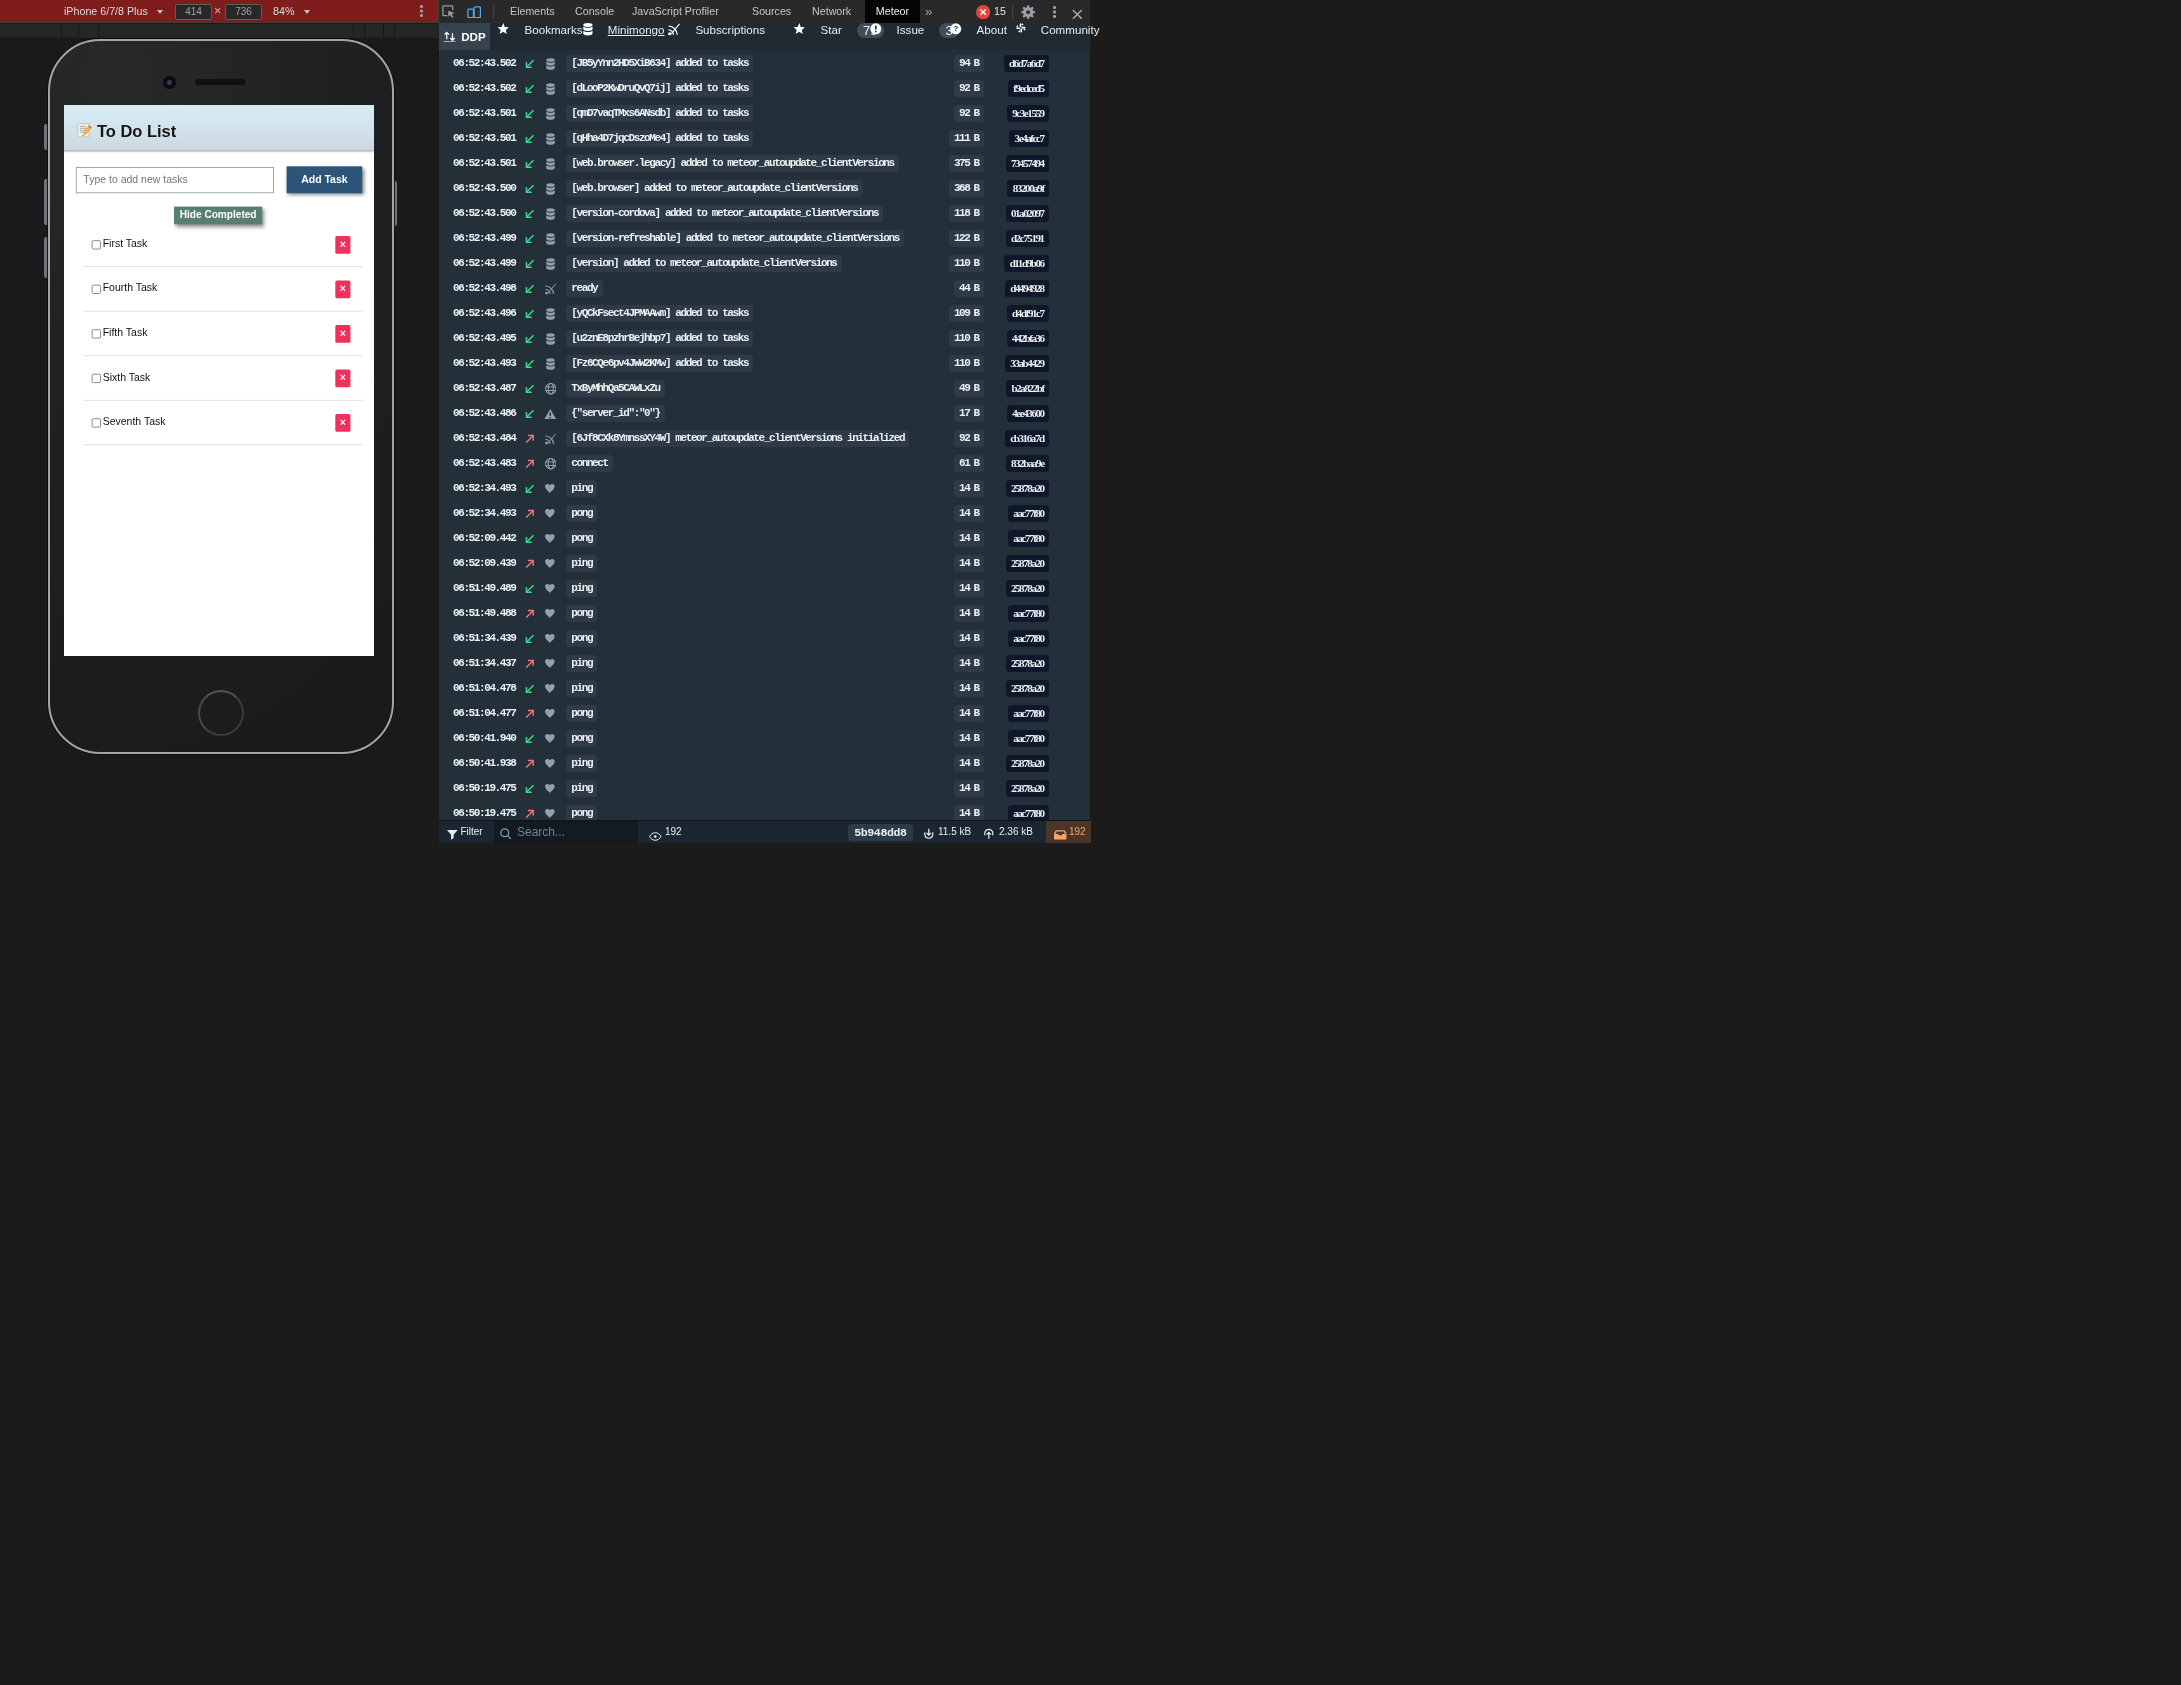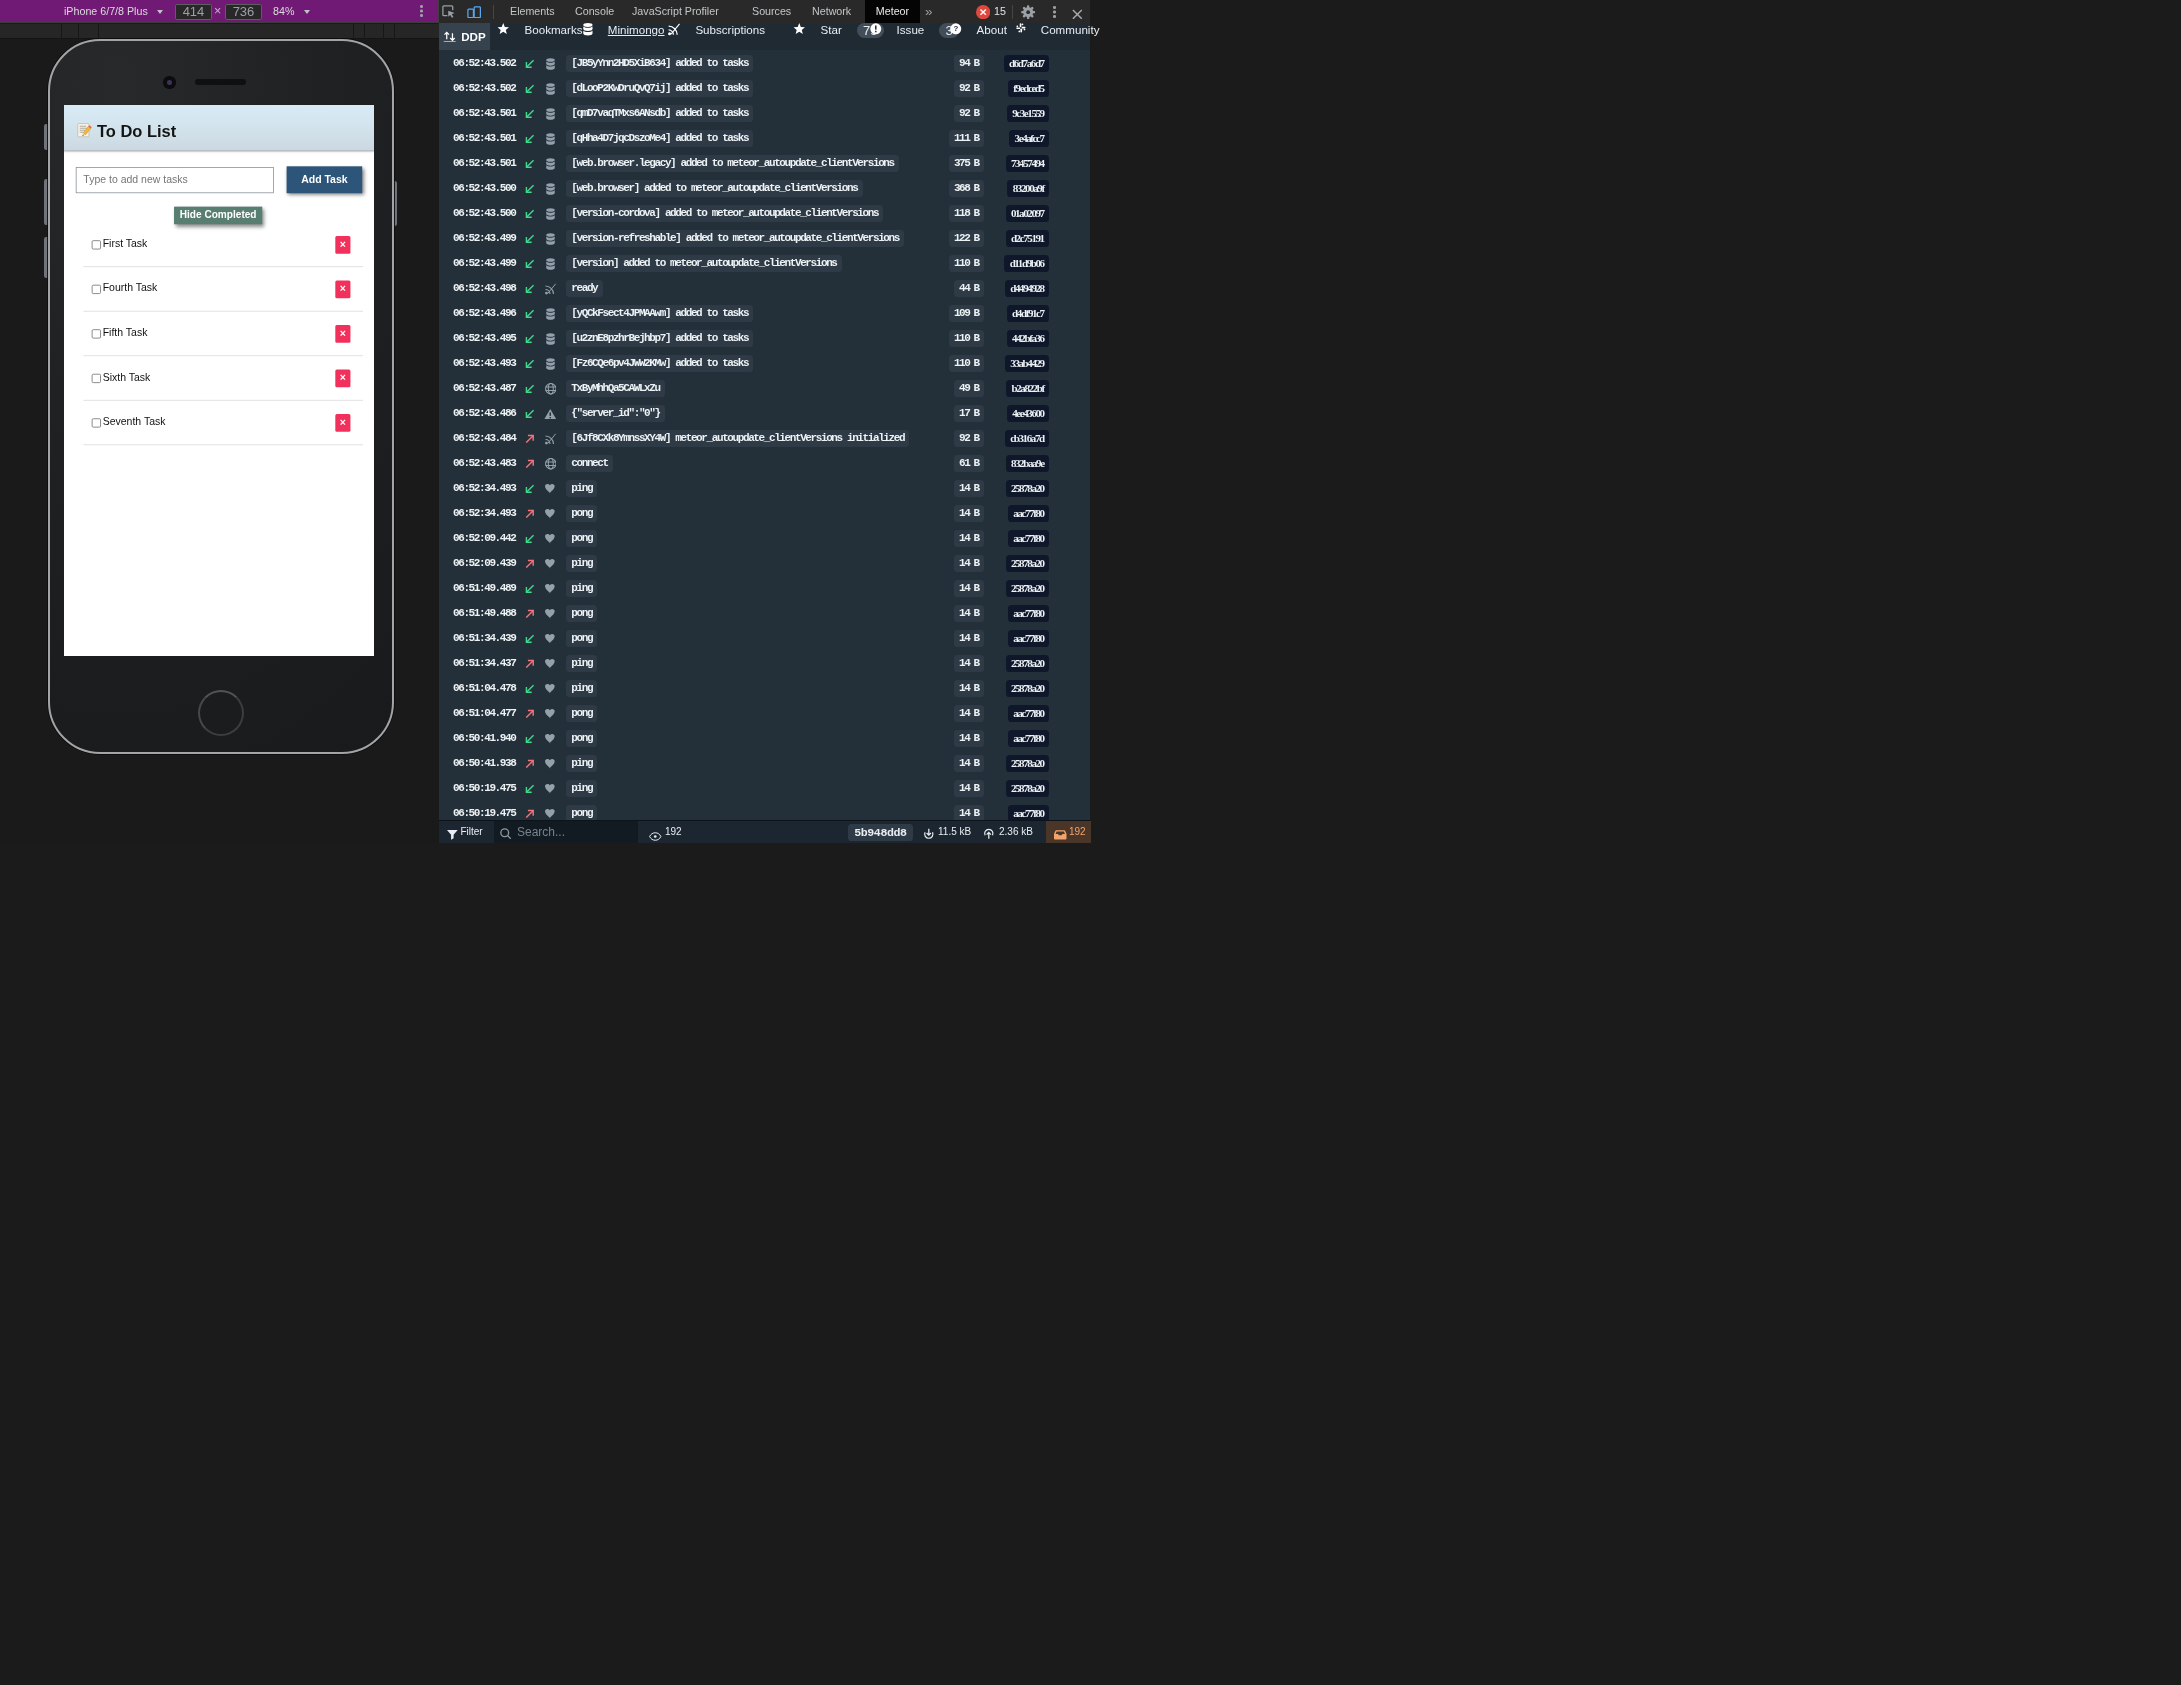--- a/index.html
+++ b/index.html
@@ -1,21 +1,21 @@
 <!DOCTYPE html>
 <html style="font-size:14.3px"><head><meta charset="utf-8"><title>DevTools</title>
 <style>
 *{margin:0;padding:0;box-sizing:border-box;}
 html,body{width:1091px;height:843px;overflow:hidden;background:#1b1b1b;font-family:"Liberation Sans",sans-serif;-webkit-font-smoothing:antialiased;}
 #stage{position:absolute;left:0;top:0;width:1091px;height:843px;}
 
 #left{position:absolute;left:0;top:0;width:439px;height:843px;background:#1a1a1a;}
-#ltoolbar{position:absolute;left:0;top:0;width:439px;height:23px;background:#701a75;border-bottom:0.9px solid #3c3c3c;}
+#ltoolbar{position:absolute;left:0;top:0;width:439px;height:23px;background:#7f1d1d;border-bottom:0.9px solid #3c3c3c;}
 .ltxt{position:absolute;top:0;line-height:22px;font-size:10.7px;color:#dbdbdb;}
-.dimbox{position:absolute;top:3.6px;width:37px;height:16px;border:0.9px solid #5e5e5e;border-radius:1.8px;background:#282828;color:#9aa0a6;font-size:13px;text-align:center;line-height:14.3px;}
+.dimbox{position:absolute;top:3.6px;width:37px;height:16px;border:0.9px solid #5e5e5e;border-radius:1.8px;background:#282828;color:#9aa0a6;font-size:10px;text-align:center;line-height:14.3px;}
 .caret{position:absolute;width:0;height:0;border-left:3.6px solid transparent;border-right:3.6px solid transparent;border-top:4.5px solid #c0c3c6;top:9.8px;}
 #kebab1{position:absolute;left:420px;top:5.3px;width:2.7px;height:2.7px;border-radius:50%;background:#9aa0a6;box-shadow:0 4.5px 0 #9aa0a6,0 9px 0 #9aa0a6;}
 #mediabar{position:absolute;left:0;top:24px;width:439px;height:15px;background:#262626;border-bottom:0.9px solid #141414;}
 .mseg{position:absolute;top:0;height:15px;border-left:0.9px solid #171717;}
 #canvas{position:absolute;left:0;top:39px;width:439px;height:804px;background:#1a1a1a;}
 
 .sidebtn{position:absolute;width:5.3px;background:#70747a;border-radius:2.2px;}
 #phone{position:absolute;left:48px;top:0px;width:346px;height:715px;border-radius:52px;border:2.7px solid #a2a4a7;background:radial-gradient(170% 130% at 20% 6%,#28292b 0%,#202122 34%,#1b1c1d 70%,#17181a 100%);box-shadow:0 0 0 0.9px #0d0d0d;}
 #camera{position:absolute;left:163px;top:37px;width:12.5px;height:12.5px;border-radius:50%;background:#0c0b10;}
 #camera:after{content:"";position:absolute;left:4px;top:4px;width:4.5px;height:4.5px;border-radius:50%;background:#3e3354;}

